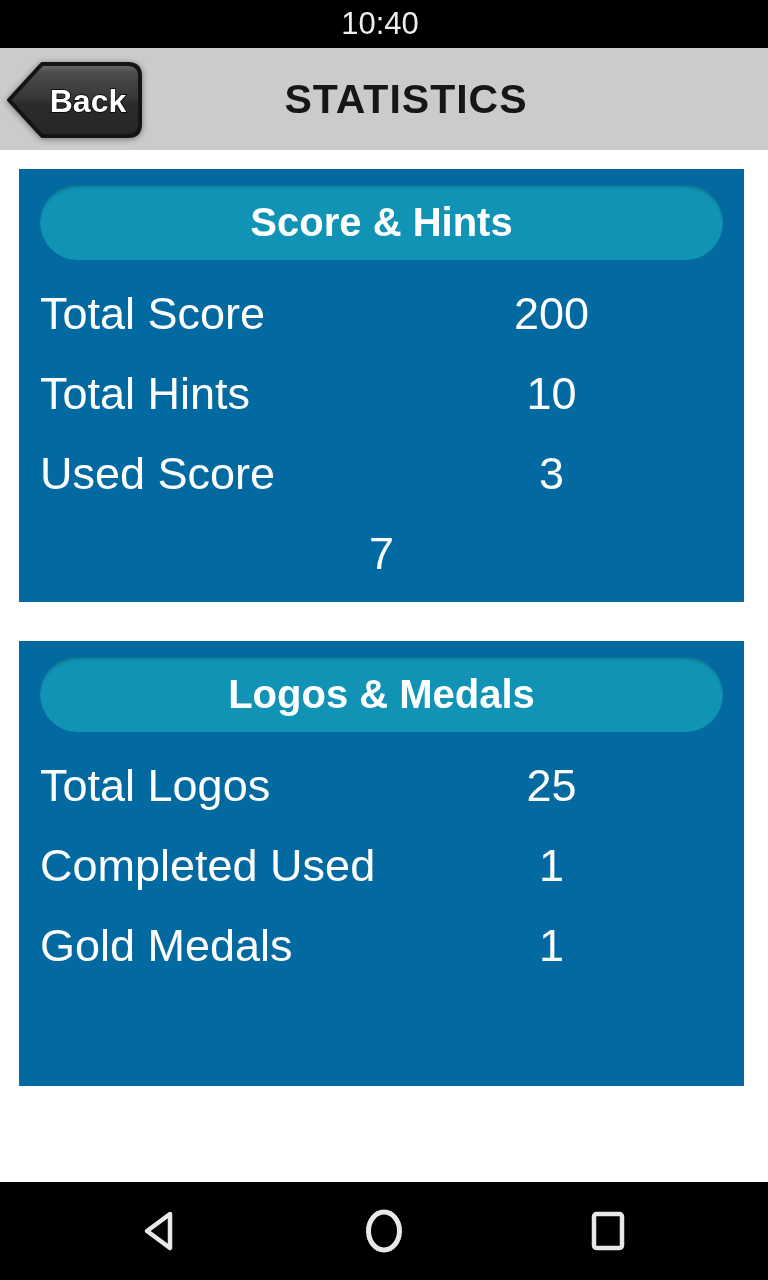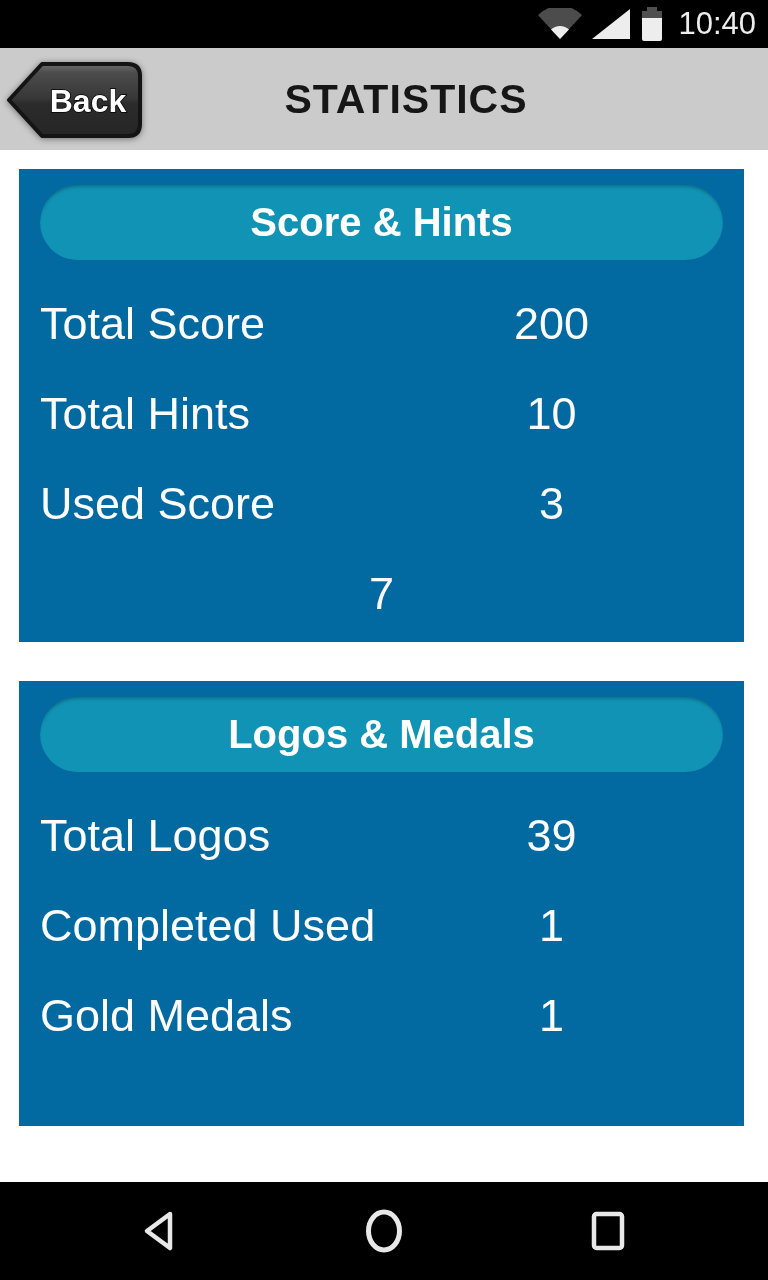--- a/index.html
+++ b/index.html
@@ -13,20 +13,21 @@
 
   
   .status-bar {
     height: 48px;
     background: #000000;
     display: flex;
     align-items: center;
     justify-content: flex-end;
     gap: 9px;
     padding-right: 12px;
+    flex-direction: column;
   }
   .status-bar .clock {
     color: #ededed;
     font-size: 31px;
     line-height: 48px;
     margin-left: 4px;
   }
 
   
   .app-header {
@@ -76,21 +77,21 @@
     color: #ffffff;
     font-size: 40px;
     font-weight: bold;
     text-align: center;
     line-height: 75px;
   }
 
   .stat-row {
     display: flex;
     align-items: flex-start;
-    margin-top: 37px;
+    margin-top: 27px;
     color: #fdfdfd;
     font-size: 45px;
     line-height: 53px;
     justify-content: center;
   }
   .stat-label { flex: 0 0 340px; }
   .stat-value { flex: 1; text-align: center; }
 
   
   .nav-bar {
@@ -165,21 +166,21 @@
     </div>
     <div class="stat-row">
       <div class="stat-value">7</div>
     </div>
   </section>
 
   <section class="panel clipped">
     <div class="panel-pill">Logos &amp; Medals</div>
     <div class="stat-row">
       <div class="stat-label">Total Logos</div>
-      <div class="stat-value">39</div>
+      <div class="stat-value">25</div>
     </div>
     <div class="stat-row">
       <div class="stat-label">Completed Used</div>
       <div class="stat-value">1</div>
     </div>
     <div class="stat-row">
       <div class="stat-label">Gold Medals</div>
       <div class="stat-value">1</div>
     </div>
   </section>

